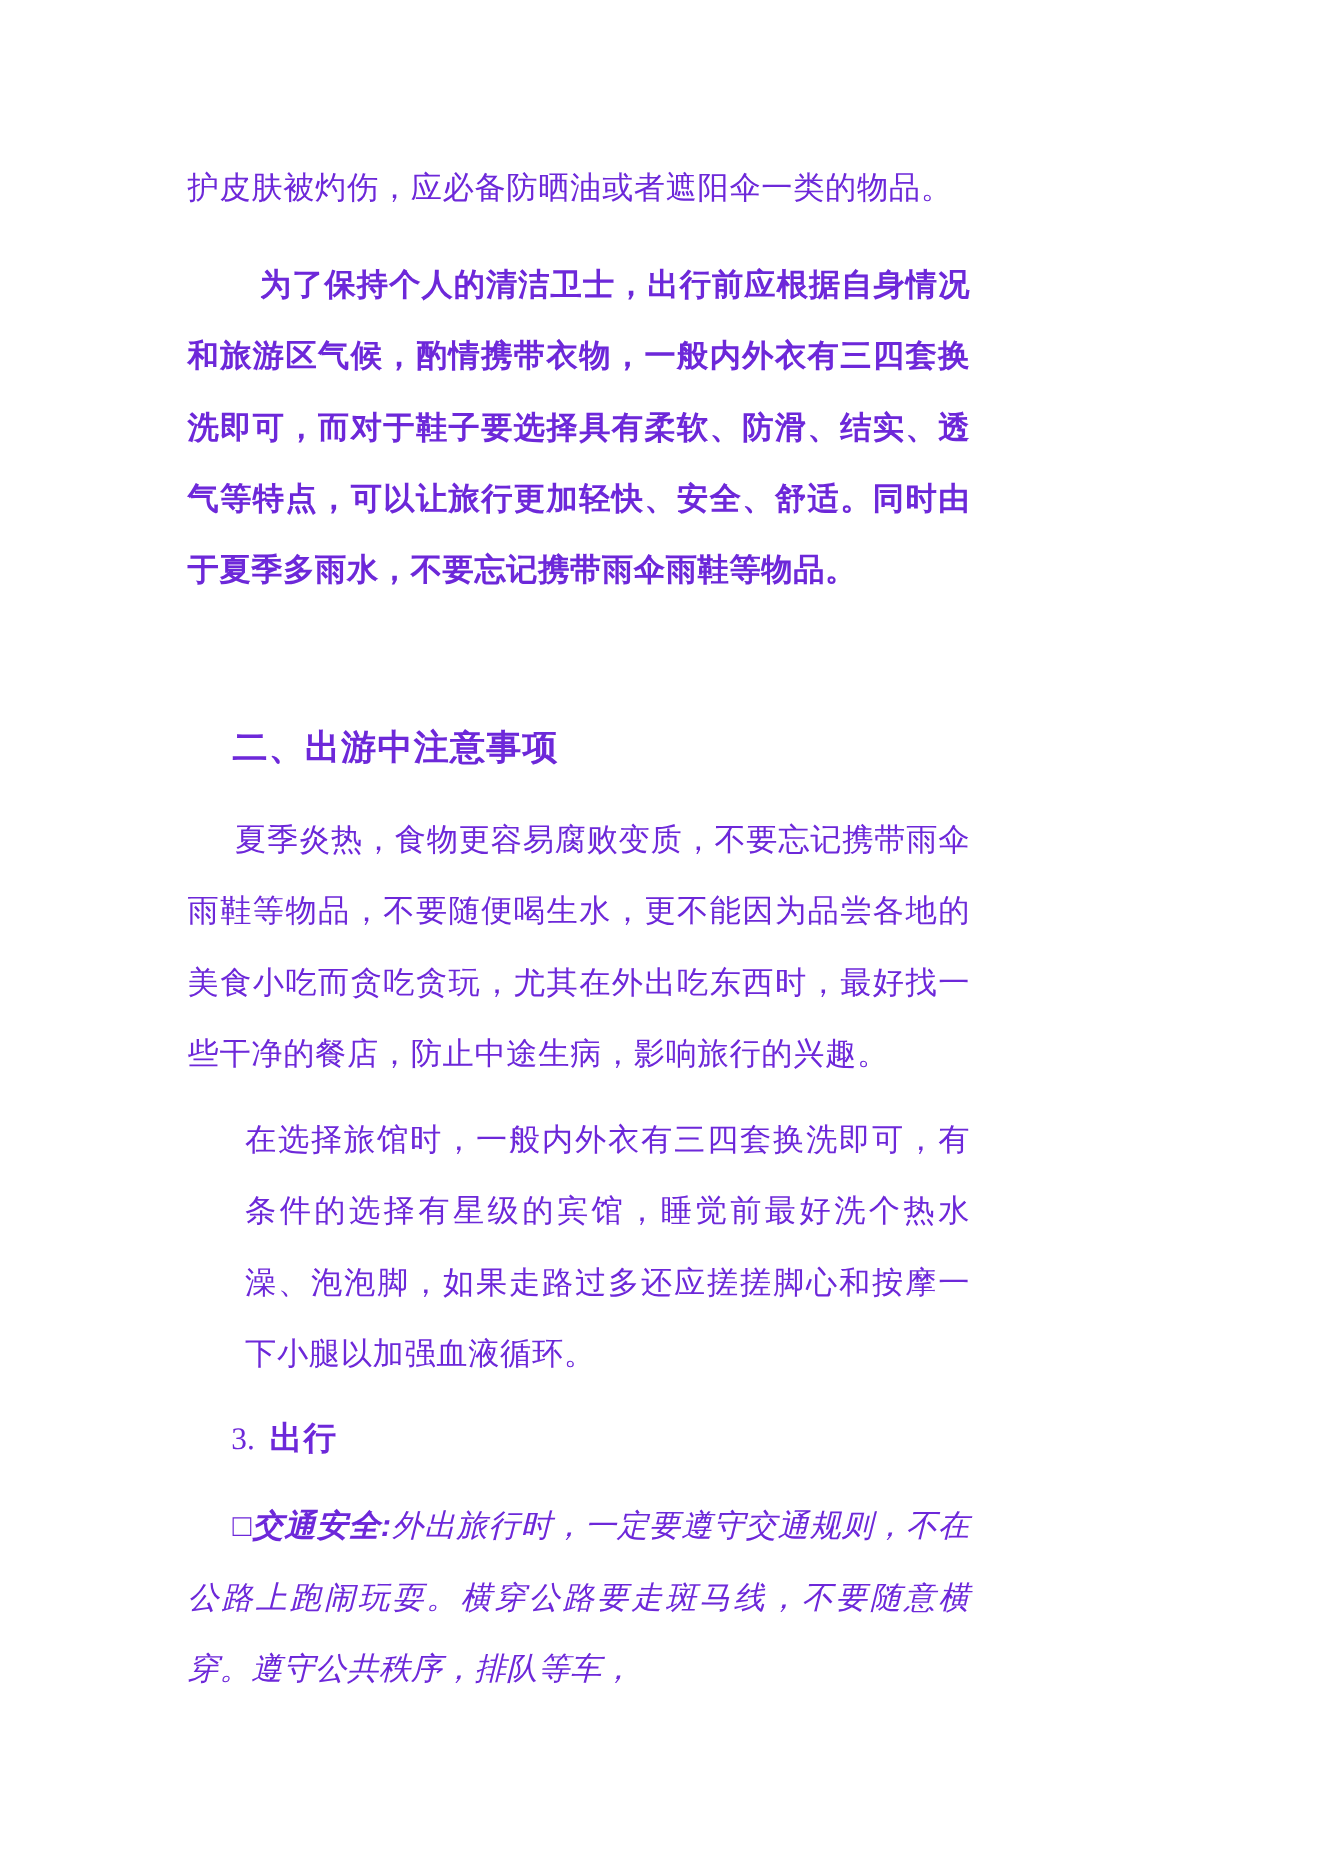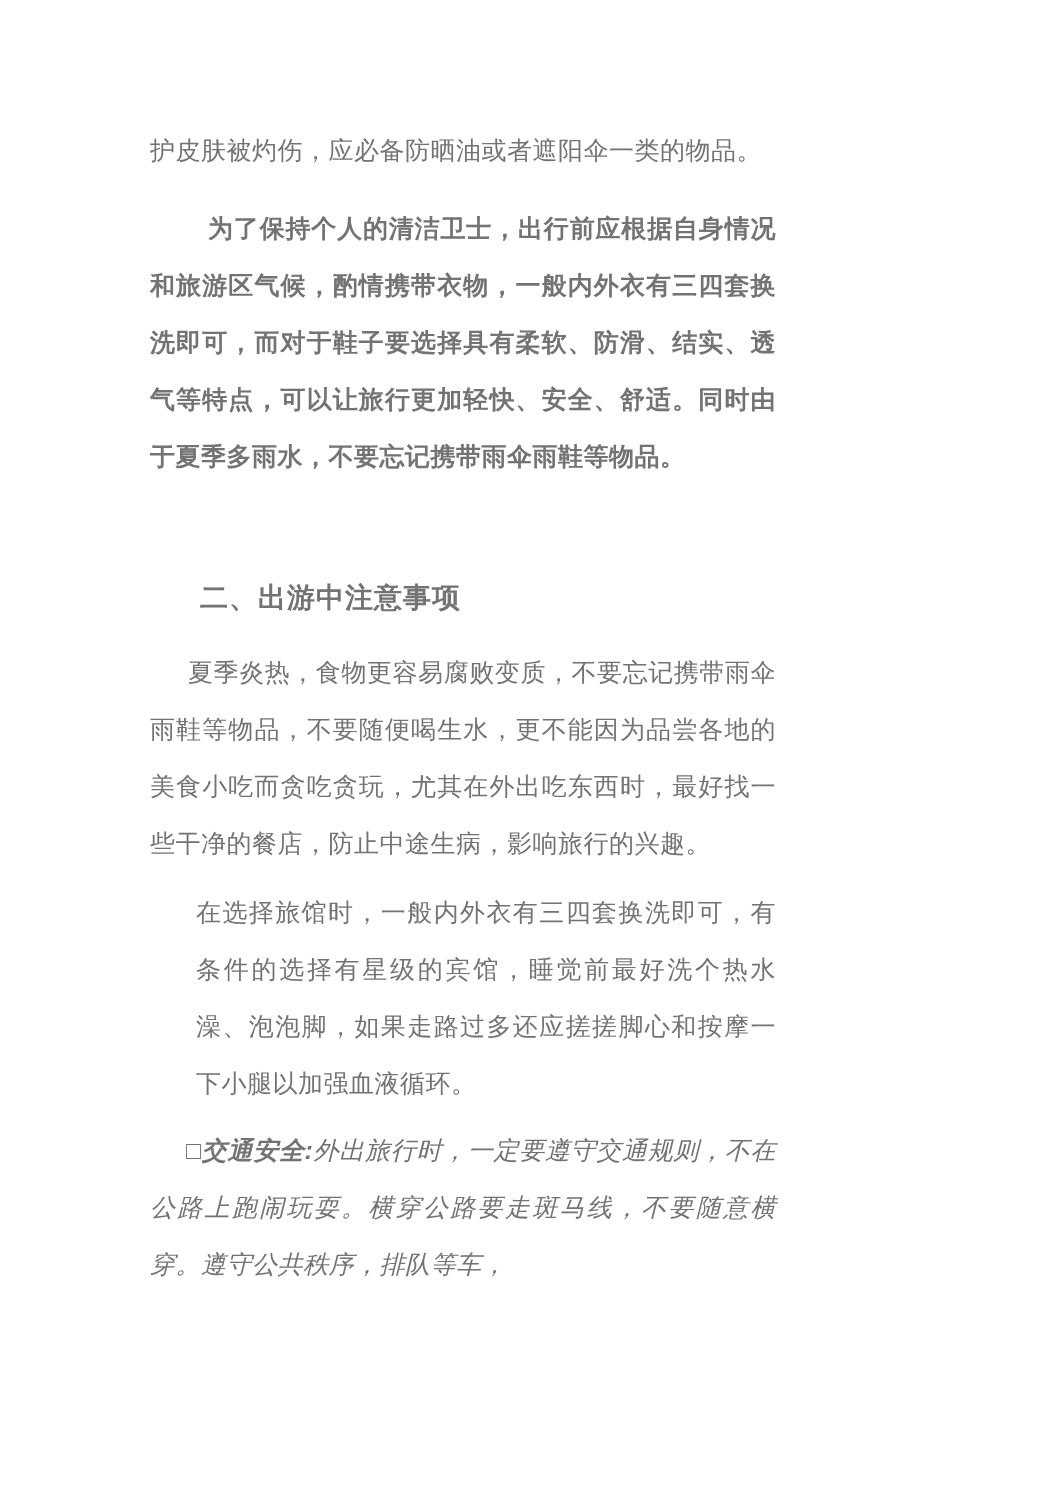--- a/index.html
+++ b/index.html
@@ -6,21 +6,21 @@
     margin: 0;
     padding: 0;
     background: #ffffff;
   }
   .page {
     position: relative;
     width: 926px;
     height: 1497px;
     box-sizing: border-box;
     background: #ffffff;
-    color: #737373;
+    color: #6d28d9;
     font-family: "Liberation Sans", "DejaVu Sans", sans-serif;
     padding: 122px 150px 0 150px;
     overflow: hidden;
   }
   .body-text {
     font-size: 25px;
     line-height: 57px;
     margin: 0;
     text-align: justify;
     letter-spacing: 0.5px;
@@ -30,21 +30,21 @@
   }
   .p-clothing {            
     text-indent: 58px;
     margin-bottom: 84px;   
     font-weight: bold;
   }
   .section-heading {       
     font-size: 28px;
     font-weight: 700;
     line-height: 57px;
-    margin: 0 0 18px 50px;
+    margin: 0 0 18px 36px;
     letter-spacing: 1px;
   }
   .item-head {
     font-size: 26px;
     line-height: 57px;
     margin-left: 35px;
     margin-top: 0;
     margin-bottom: 15px;
   }
   .item-head .item-num {
@@ -87,16 +87,17 @@
   <p class="body-text p-clothing">为了保持个人的清洁卫士，出行前应根据自身情况和旅游区气候，酌情携带衣物，一般内外衣有三四套换洗即可，而对于鞋子要选择具有柔软、防滑、结实、透气等特点，可以让旅行更加轻快、安全、舒适。同时由于夏季多雨水，不要忘记携带雨伞雨鞋等物品。</p>
 
   <h2 class="section-heading">二、出游中注意事项</h2>
 
 
   <p class="body-text p-food">夏季炎热，食物更容易腐败变质，不要忘记携带雨伞雨鞋等物品，不要随便喝生水，更不能因为品尝各地的美食小吃而贪吃贪玩，尤其在外出吃东西时，最好找一些干净的餐店，防止中途生病，影响旅行的兴趣。</p>
 
 
   <p class="body-text p-hotel">在选择旅馆时，一般内外衣有三四套换洗即可，有条件的选择有星级的宾馆，睡觉前最好洗个热水澡、泡泡脚，如果走路过多还应搓搓脚心和按摩一下小腿以加强血液循环。</p>
 
+  <p class="item-head ih-3"><span class="item-num">3.</span><span class="item-label">出行</span></p>
 
   <p class="body-text p-safety"><span class="bold-lead">□交通安全:</span><span>外出旅行时，一定要遵守交通规则，不在公路上跑闹玩耍。横穿公路要走斑马线，不要随意横穿。遵守公共秩序，排队等车，</span></p>
 
 </div>
 
 </body></html>

